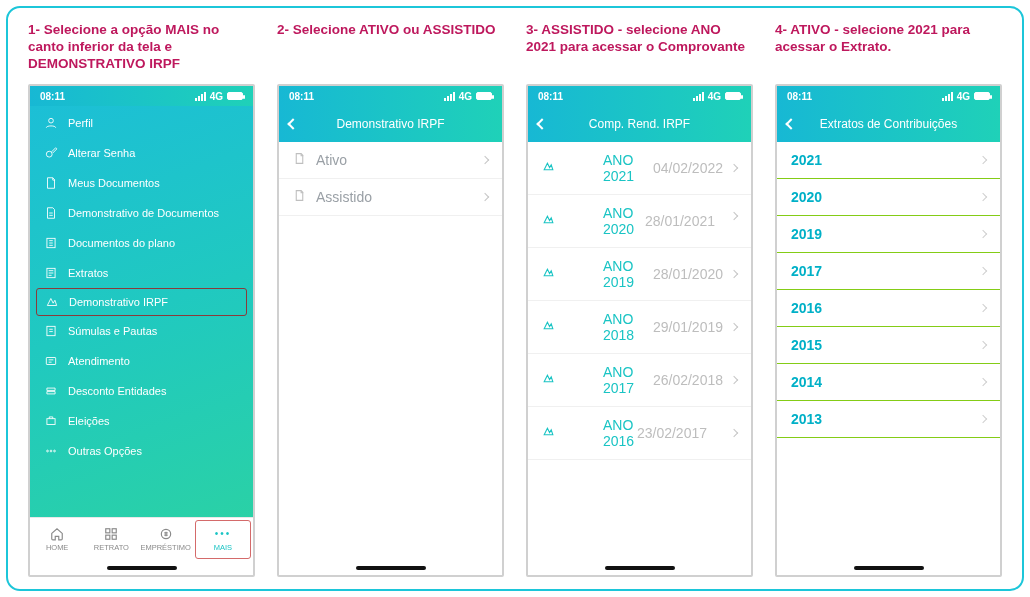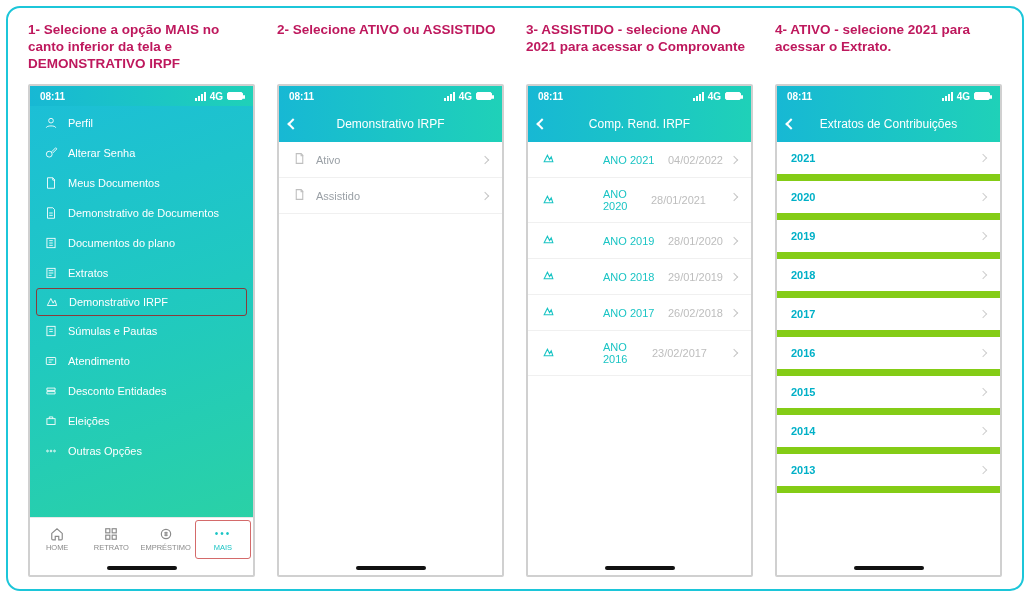--- a/index.html
+++ b/index.html
@@ -102,32 +102,32 @@
   }
   .mi-icon { width:14px; height:14px; display:flex; align-items:center; justify-content:center; }
   .mi-icon svg { width:14px; height:14px; stroke:#fff; fill:none; stroke-width:1.5; }
 
   
   .white-body { flex:1; background:#fff; }
   .row {
     display:flex; align-items:center; justify-content:space-between;
     padding: 10px 14px;
     border-bottom: 1px solid #f0f0f0;
-    font-size: 11px;
+    font-size: 14px;
     color:#9aa0a6;
   }
   .row .left { display:flex; align-items:center; gap:10px; }
   .row .chev {
     width:6px; height:6px; border-top:1.5px solid #c5c5c5; border-right:1.5px solid #c5c5c5;
     transform: rotate(45deg);
   }
   .row .doc-icon { width:13px; height:13px; }
   .row.teal .left { color:#1ac4c4;gap:48px; }
   .row.teal .date { color:#bdbdbd; }
-  .row.year-row { color:#00b0c7; font-weight:600; border-bottom:7px solid #84cc16; }
+  .row.year-row { color:#00b0c7; font-weight:600; border-bottom:1px solid #84cc16; }
   .row.year-row .chev { border-color:#cfcfcf; }
 
   
   .bottom-nav {
     height: 44px;
     background:#fff;
     display:flex;
     border-top:1px solid #e8e8e8;
   }
   .bn-item {
@@ -400,21 +400,21 @@
               <span class="chev"></span>
             </span>
           </div>
           <div class="row teal">
             <span class="left">
               <span><svg class="doc-icon" viewBox="0 0 24 24" fill="none" stroke="#1ac4c4" stroke-width="2">
                   <path d="M4 18l6-12 4 8 3-5 3 9z"></path>
                 </svg></span>
               <span>ANO 2020</span>
             </span>
-            <span style="display:flex;gap:25px">
+            <span style="display:flex;gap:16px">
               <span class="date">28/01/2021</span>
               <span class="chev"></span>
             </span>
           </div>
           <div class="row teal">
             <span class="left">
               <span><svg class="doc-icon" viewBox="0 0 24 24" fill="none" stroke="#1ac4c4" stroke-width="2">
                   <path d="M4 18l6-12 4 8 3-5 3 9z"></path>
                 </svg></span>
               <span>ANO 2019</span>
@@ -494,24 +494,20 @@
           </div>
           <div class="row year-row">
             <span>2020</span>
             <span class="chev"></span>
           </div>
           <div class="row year-row">
             <span>2019</span>
             <span class="chev"></span>
           </div>
           <div class="row year-row">
-            <span>2018</span>
-            <span class="chev"></span>
-          </div>
-          <div class="row year-row">
             <span>2017</span>
             <span class="chev"></span>
           </div>
           <div class="row year-row">
             <span>2016</span>
             <span class="chev"></span>
           </div>
           <div class="row year-row">
             <span>2015</span>
             <span class="chev"></span>

